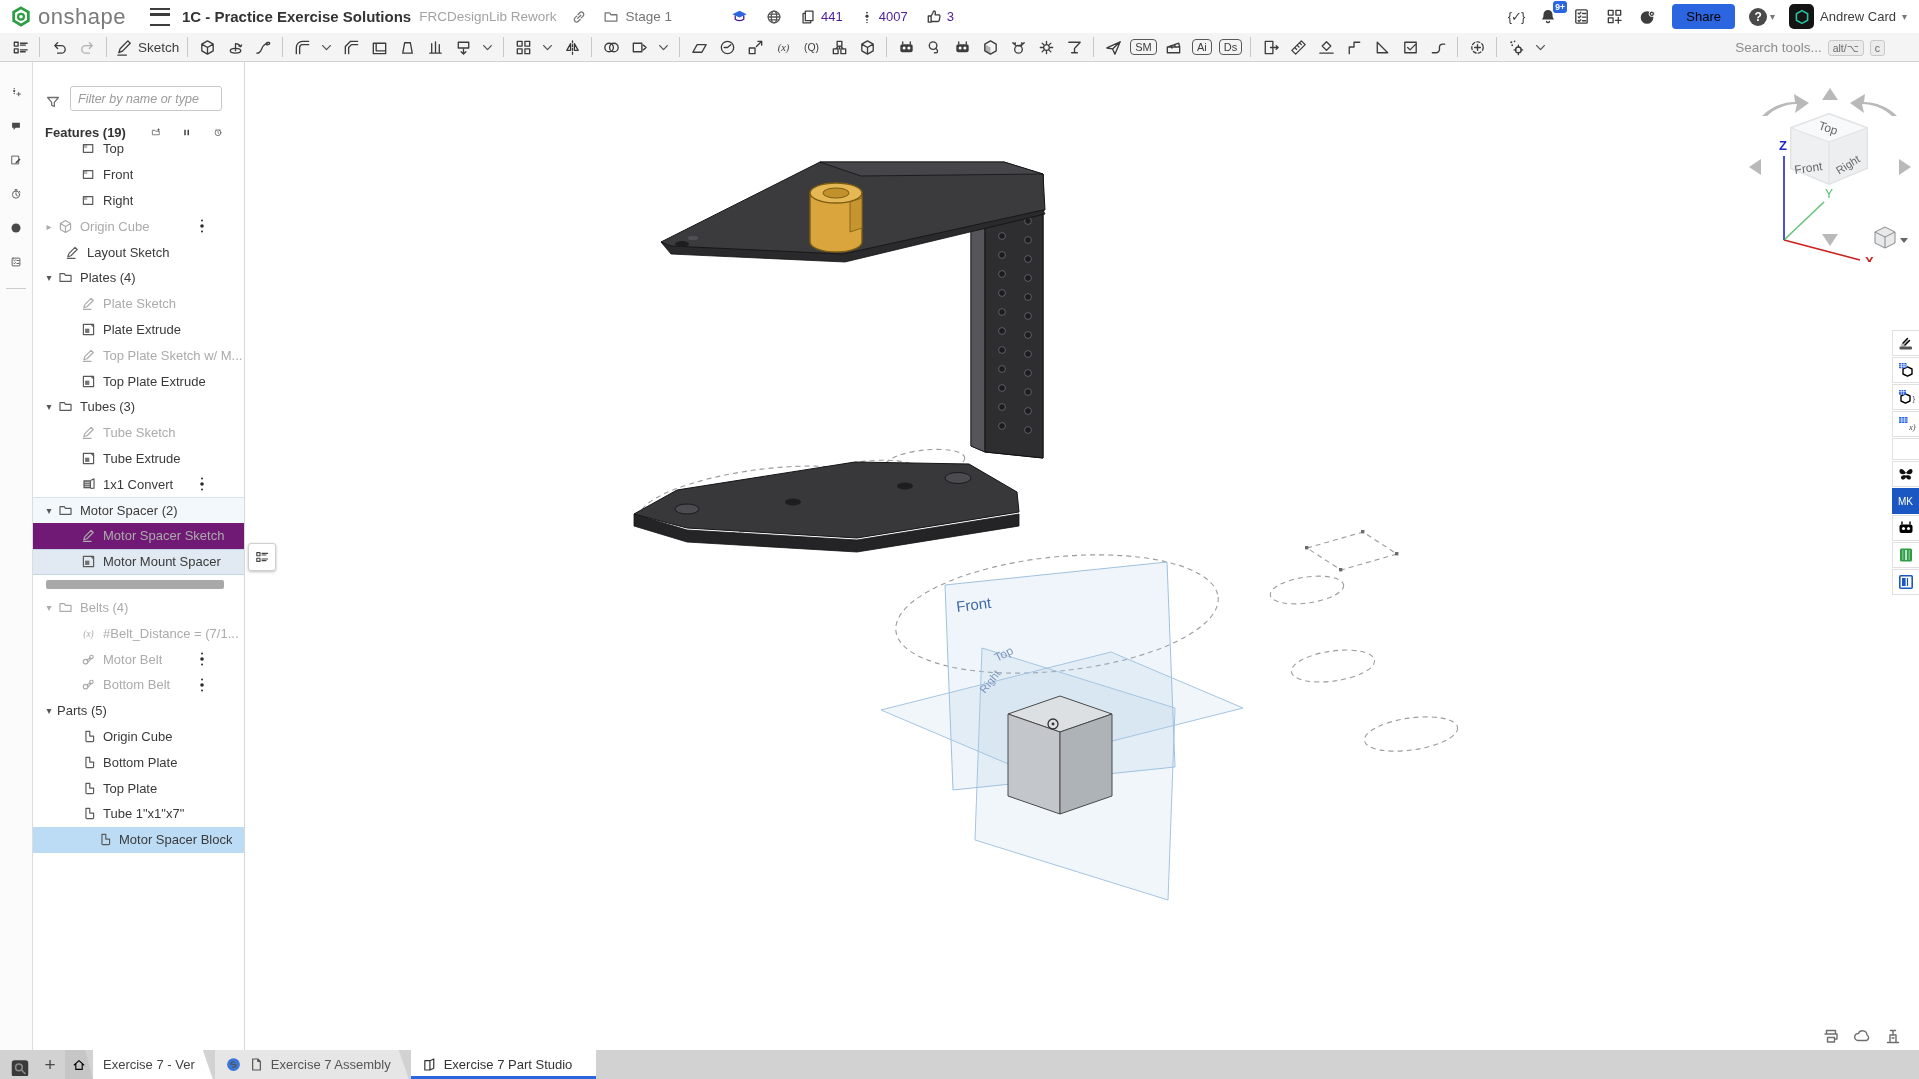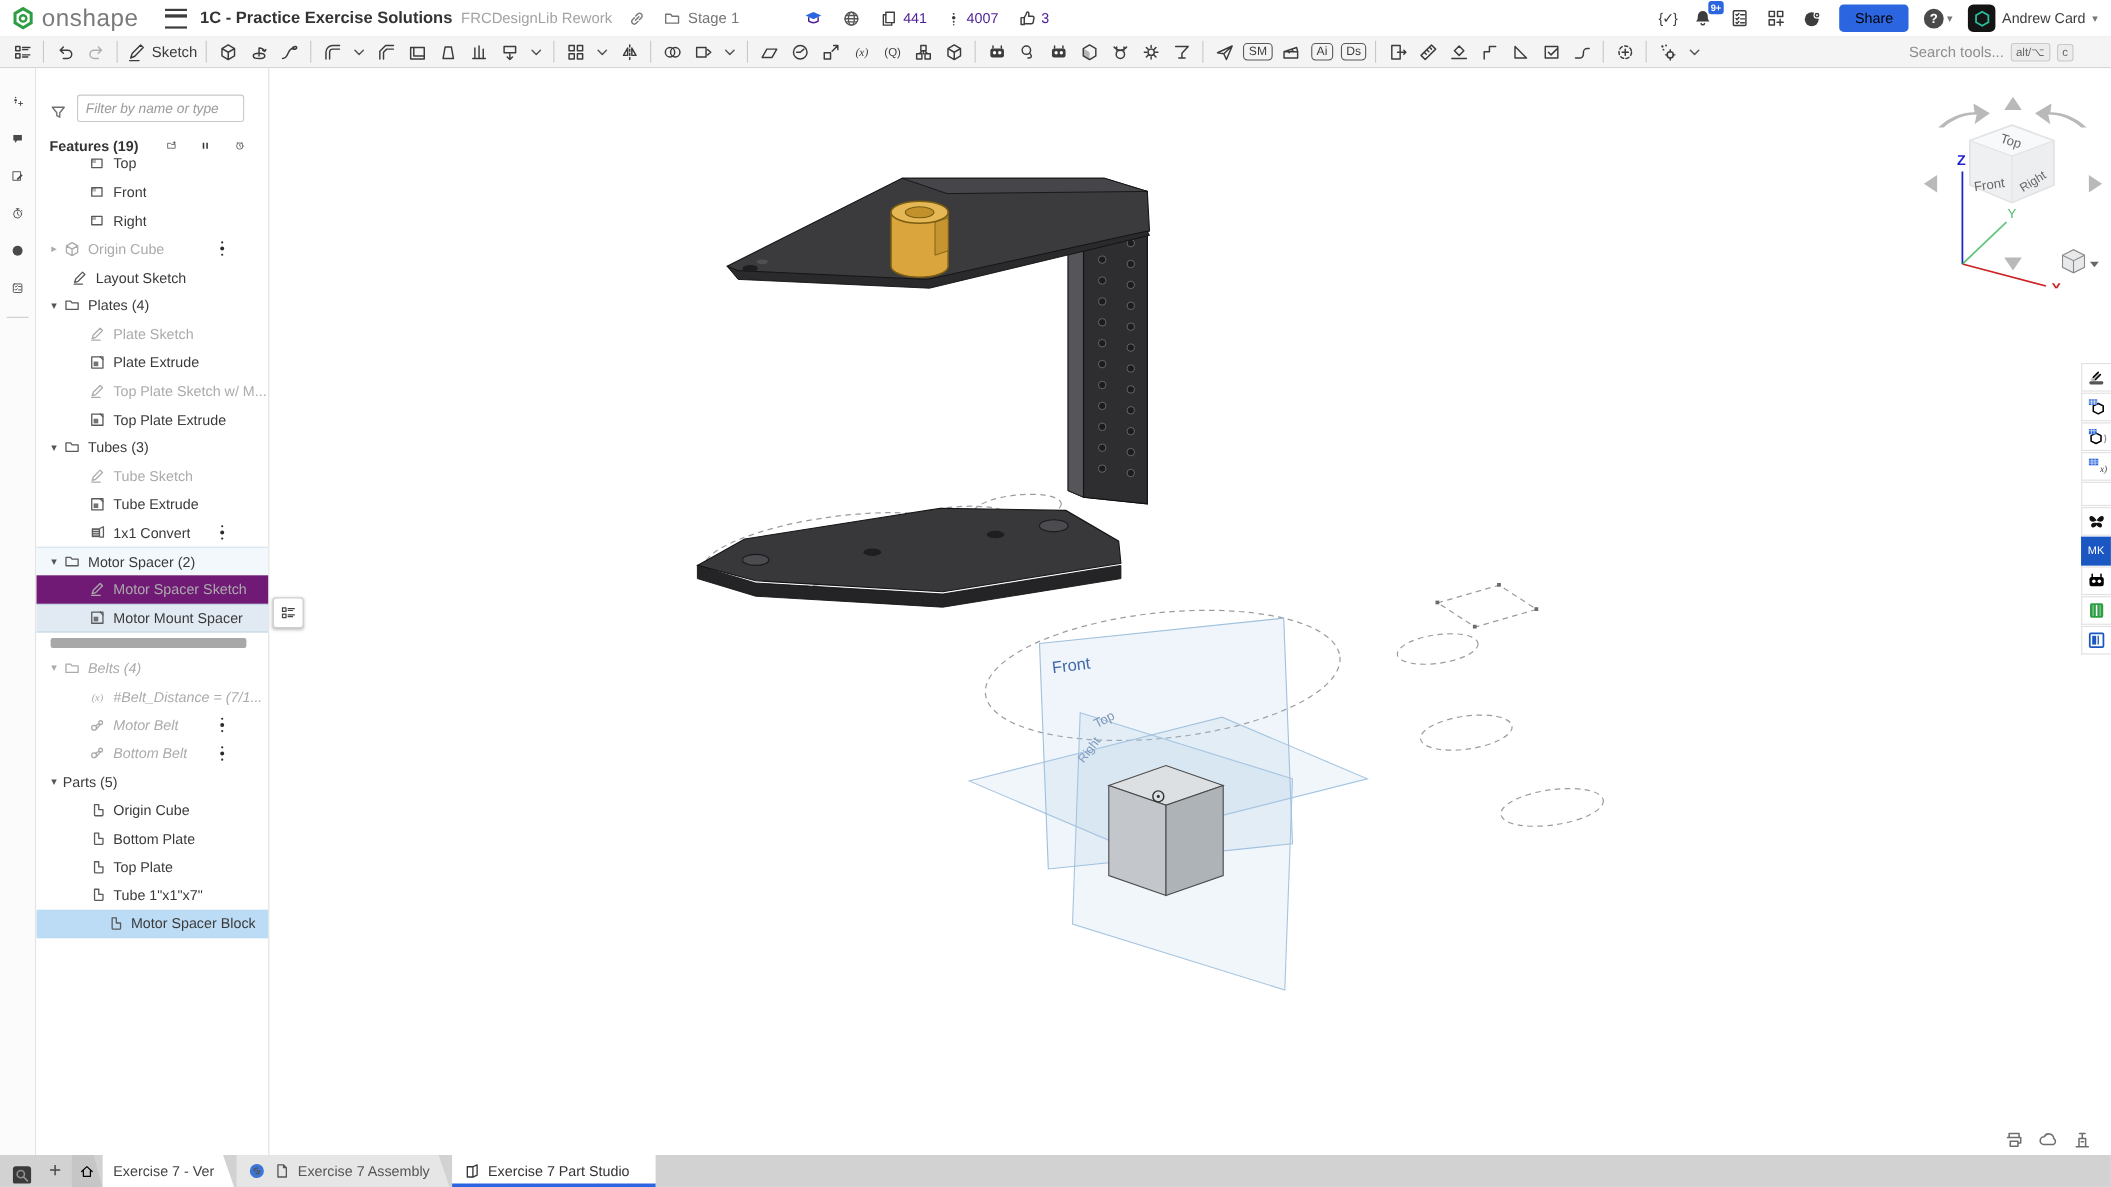--- a/index.html
+++ b/index.html
@@ -49,21 +49,21 @@
   .feat-head{position:absolute;left:0;top:58px;width:100%;height:24px;display:flex;align-items:center}
   .feat-title{font-weight:700;font-size:13px;color:#333;margin-left:12px}
   .fh-btn{background:none;border:none;color:#4a4a4a;width:22px;height:22px;display:flex;align-items:center;justify-content:center;cursor:pointer}
   .fh-group{position:absolute;left:112px;top:0;height:24px;display:flex;align-items:center;gap:9px}
   #tree{position:absolute;left:0;top:74px;width:100%}
   .trow{height:25.8px;display:flex;align-items:center;box-sizing:border-box;position:relative;cursor:default}
   .trow .chev{width:16px;font-size:10px;color:#555;flex:0 0 16px;text-align:center}
   .trow .ti{width:17px;height:17px;margin-right:6px;flex:0 0 17px;color:#5a5a5a}
   .trow .tl{white-space:nowrap;overflow:hidden;text-overflow:ellipsis;max-width:140px;color:#3a3a3a}
   .trow.gray .tl,.trow.gray .ti,.trow.gray .chev{color:#ababab}
-  .trow.ital .tl{font-style:italic}
+  .trow.ital .tl{}
   .trow.grp{background:#701a75}
   .trow.grp0{background:#f3f8fc;border-top:1px solid #d5e3ef}
   .trow.hl{background:#e1eaf2;border-top:1px solid #c2d6e6;border-bottom:1px solid #c2d6e6}
   .trow.sel{background:#bcdcf5}
   .trow .dots{display:none;position:absolute;right:38px;top:5px;color:#2c2c2c}
   .trow.dots .dots{display:block}
   #rollback{height:9px;background:#a8a8a8;border-radius:2px;margin:5px 8px 6px 13px;width:178px;cursor:ns-resize}
   #flyout-btn{position:absolute;left:248px;top:543px;width:26px;height:26px;background:#fff;border:1px solid #cfcfcf;border-radius:3px;box-shadow:0 1px 3px rgba(0,0,0,.25);display:flex;align-items:center;justify-content:center;color:#444;cursor:pointer;z-index:5}
   
   #viewport{position:absolute;left:245px;top:62px;width:1674px;height:988px;background:#fff;overflow:hidden}

